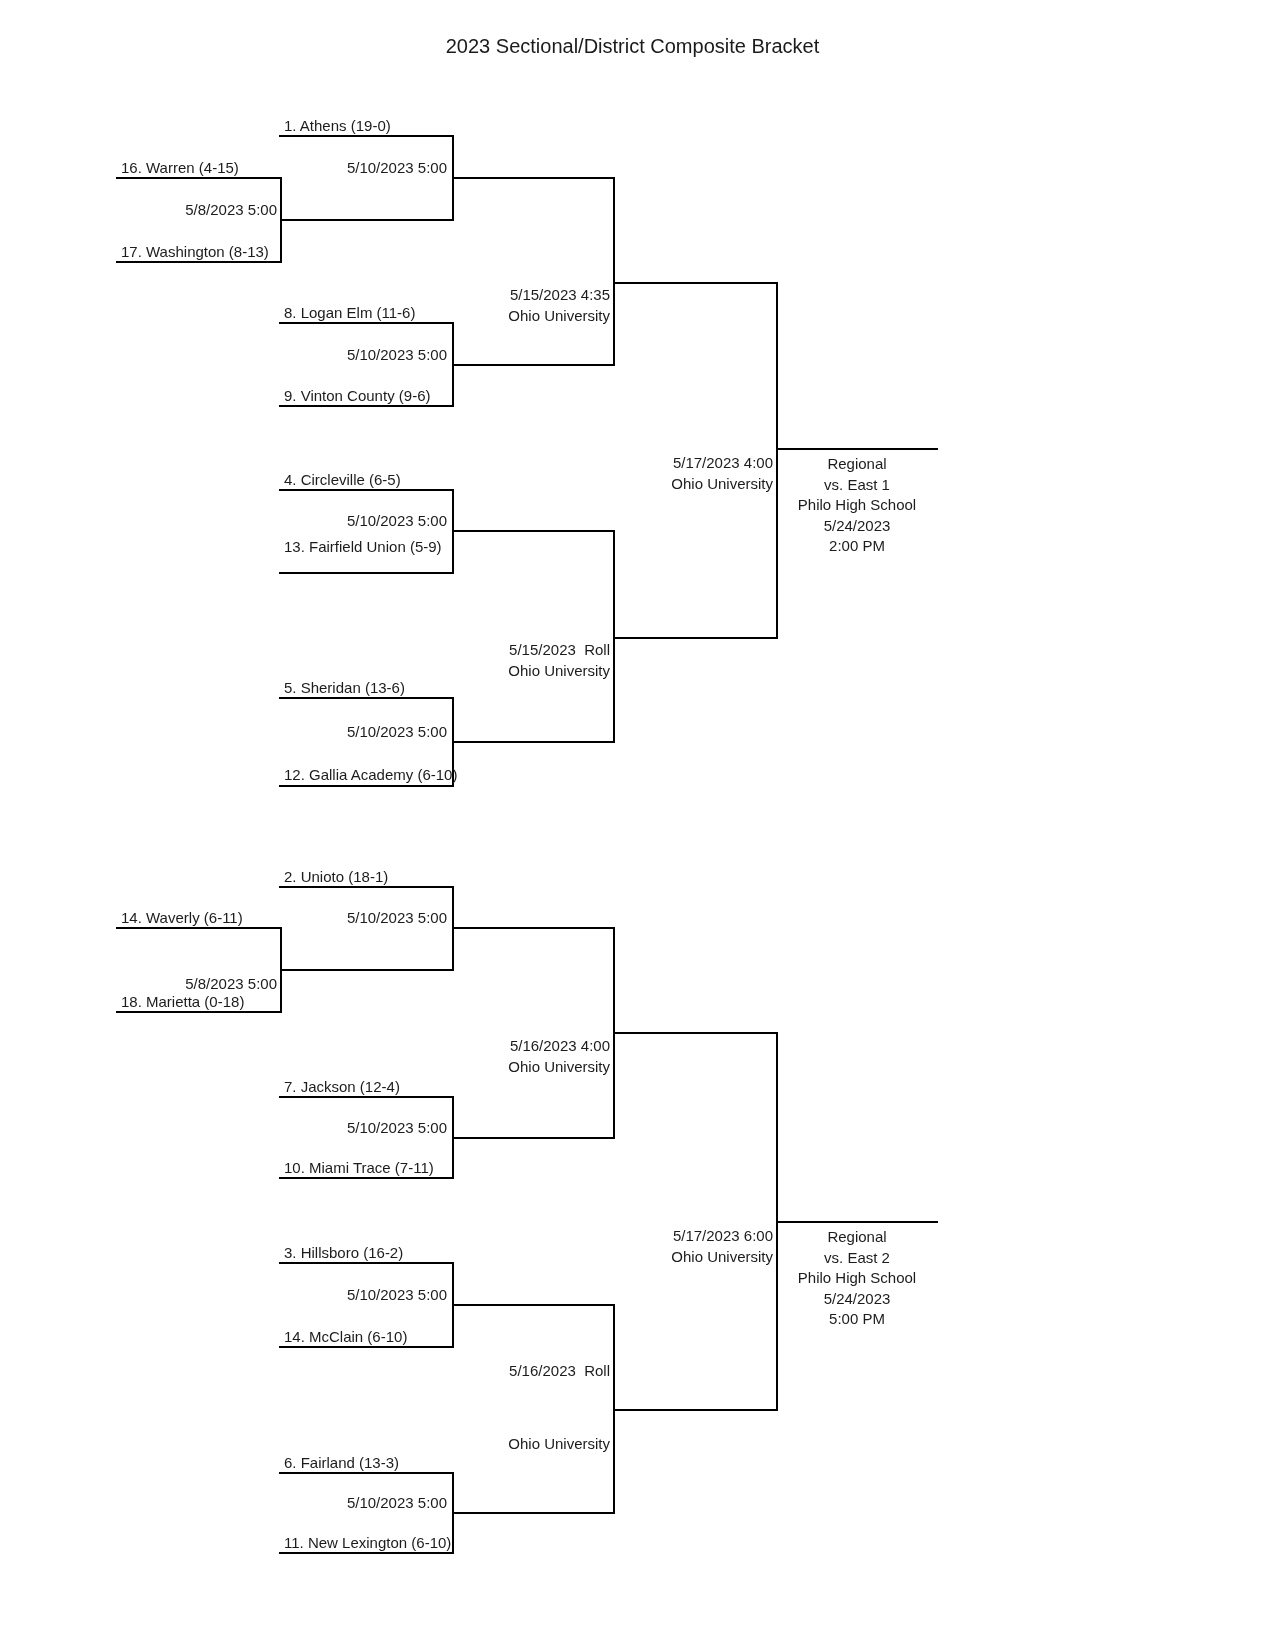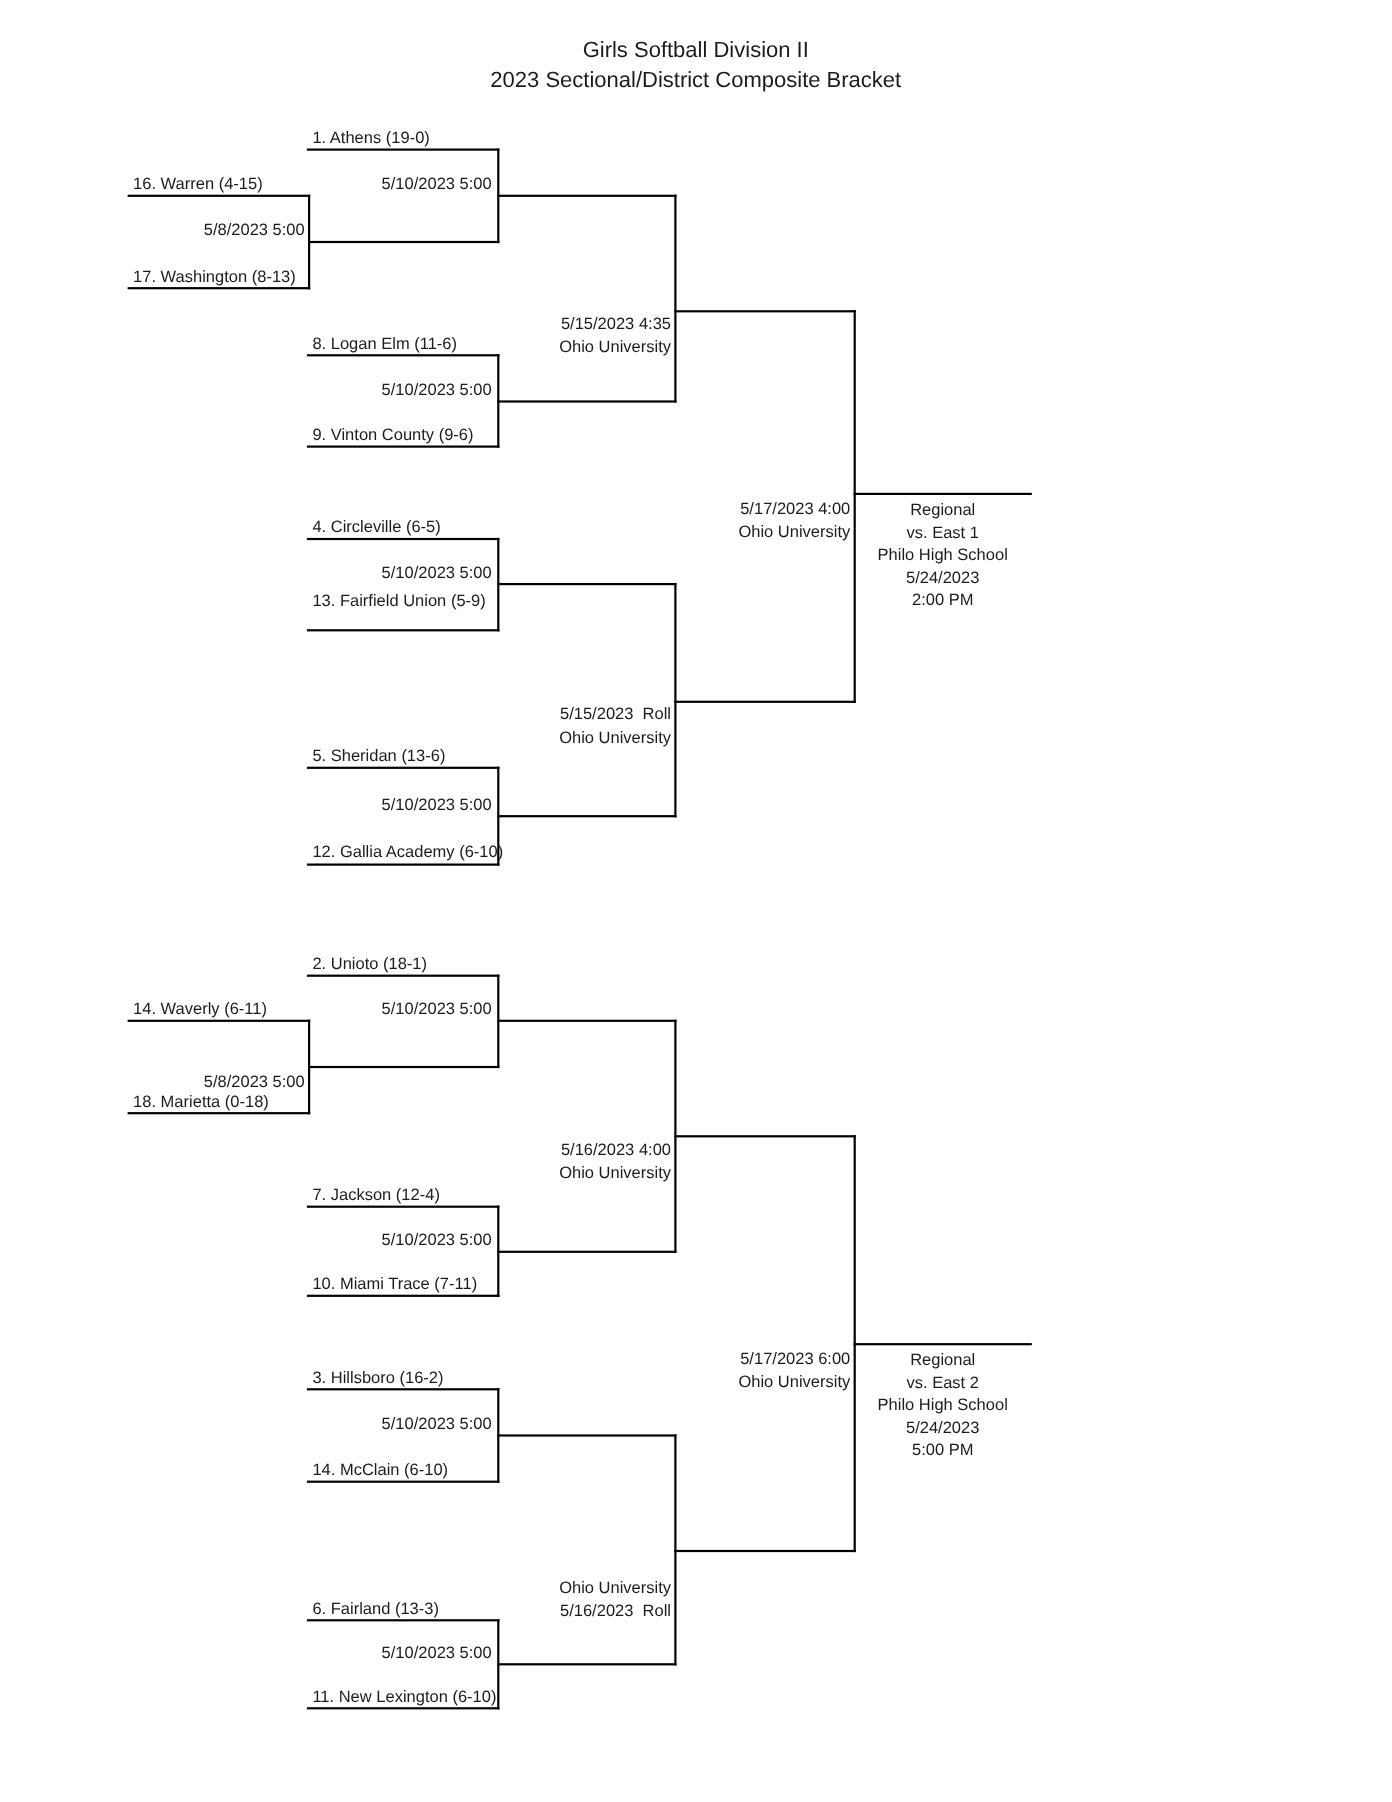--- a/index.html
+++ b/index.html
@@ -40,21 +40,20 @@
     line-height:20.5px;
     color:#1c1c1c;
   }
 </style>
 </head>
 <body>
 
 <div class="page">
 
   <div class="title">
-    <div>Girls Softball Division II</div>
     <div>2023 Sectional/District Composite Bracket</div>
   </div>
 
   <div class="hl" style="left:116px;top:177px;width:166px"></div>
   <div class="hl" style="left:116px;top:261px;width:166px"></div>
   <div class="vl" style="left:280px;top:177px;height:86px"></div>
   <div class="hl" style="left:280px;top:219px;width:174px"></div>
 
   <div class="hl" style="left:279px;top:135px;width:175px"></div>
   <div class="vl" style="left:452px;top:135px;height:86px"></div>
@@ -154,21 +153,21 @@
   <div class="lbl r" style="left:285px;top:1120px;width:162px">5/10/2023 5:00</div>
   <div class="lbl" style="left:284px;top:1160px">10. Miami Trace (7-11)</div>
   <div class="lbl r" style="left:448px;top:1038px;width:162px">5/16/2023 4:00</div>
   <div class="lbl r" style="left:448px;top:1059px;width:162px">Ohio University</div>
   <div class="lbl" style="left:284px;top:1245px">3. Hillsboro (16-2)</div>
   <div class="lbl r" style="left:285px;top:1287px;width:162px">5/10/2023 5:00</div>
   <div class="lbl" style="left:284px;top:1329px">14. McClain (6-10)</div>
   <div class="lbl" style="left:284px;top:1455px">6. Fairland (13-3)</div>
   <div class="lbl r" style="left:285px;top:1495px;width:162px">5/10/2023 5:00</div>
   <div class="lbl" style="left:284px;top:1535px">11. New Lexington (6-10)</div>
-  <div class="lbl r" style="left:448px;top:1457px;width:162px">5/16/2023  Roll</div>
+  <div class="lbl r" style="left:448px;top:1363px;width:162px">5/16/2023  Roll</div>
   <div class="lbl r" style="left:448px;top:1436px;width:162px">Ohio University</div>
   <div class="lbl r" style="left:611px;top:1228px;width:162px">5/17/2023 6:00</div>
   <div class="lbl r" style="left:611px;top:1249px;width:162px">Ohio University</div>
   <div class="regional" style="left:776px;top:1227px">
     <div>Regional</div>
     <div>vs. East 2</div>
     <div>Philo High School</div>
     <div>5/24/2023</div>
     <div>5:00 PM</div>
   </div>

